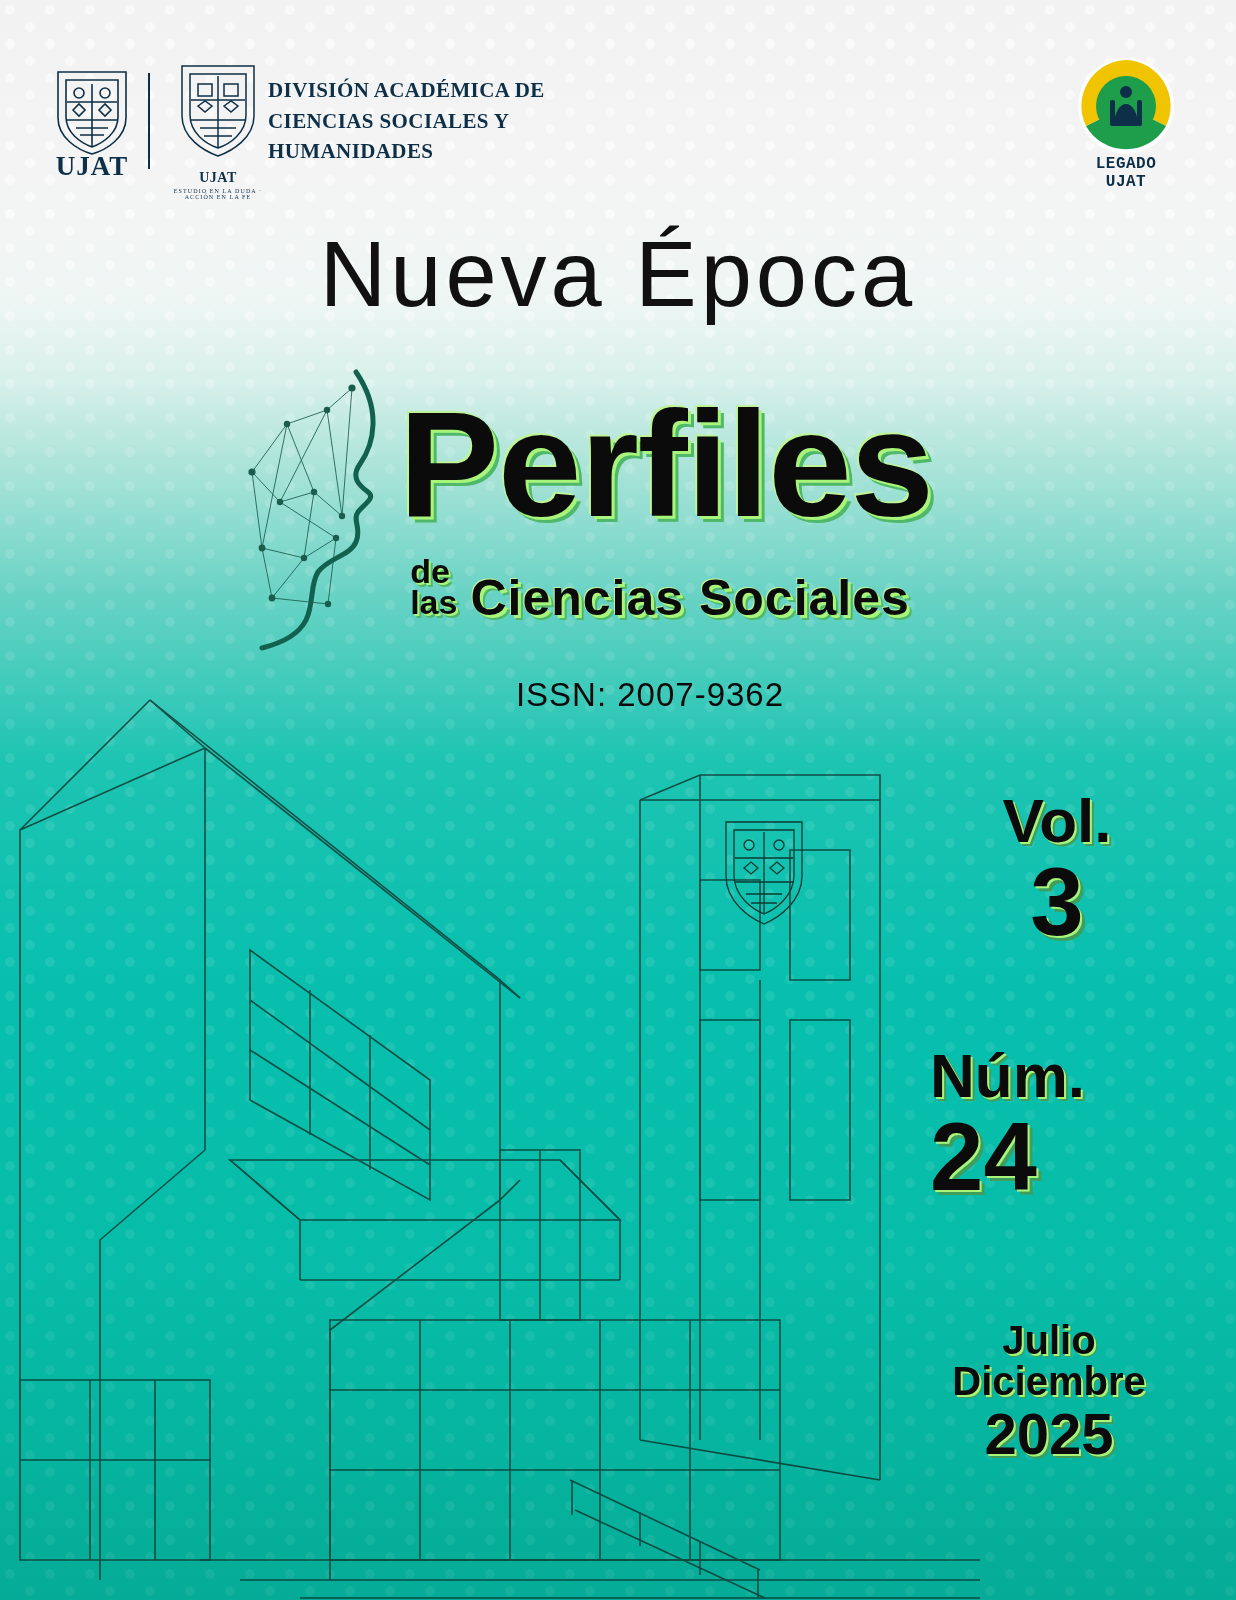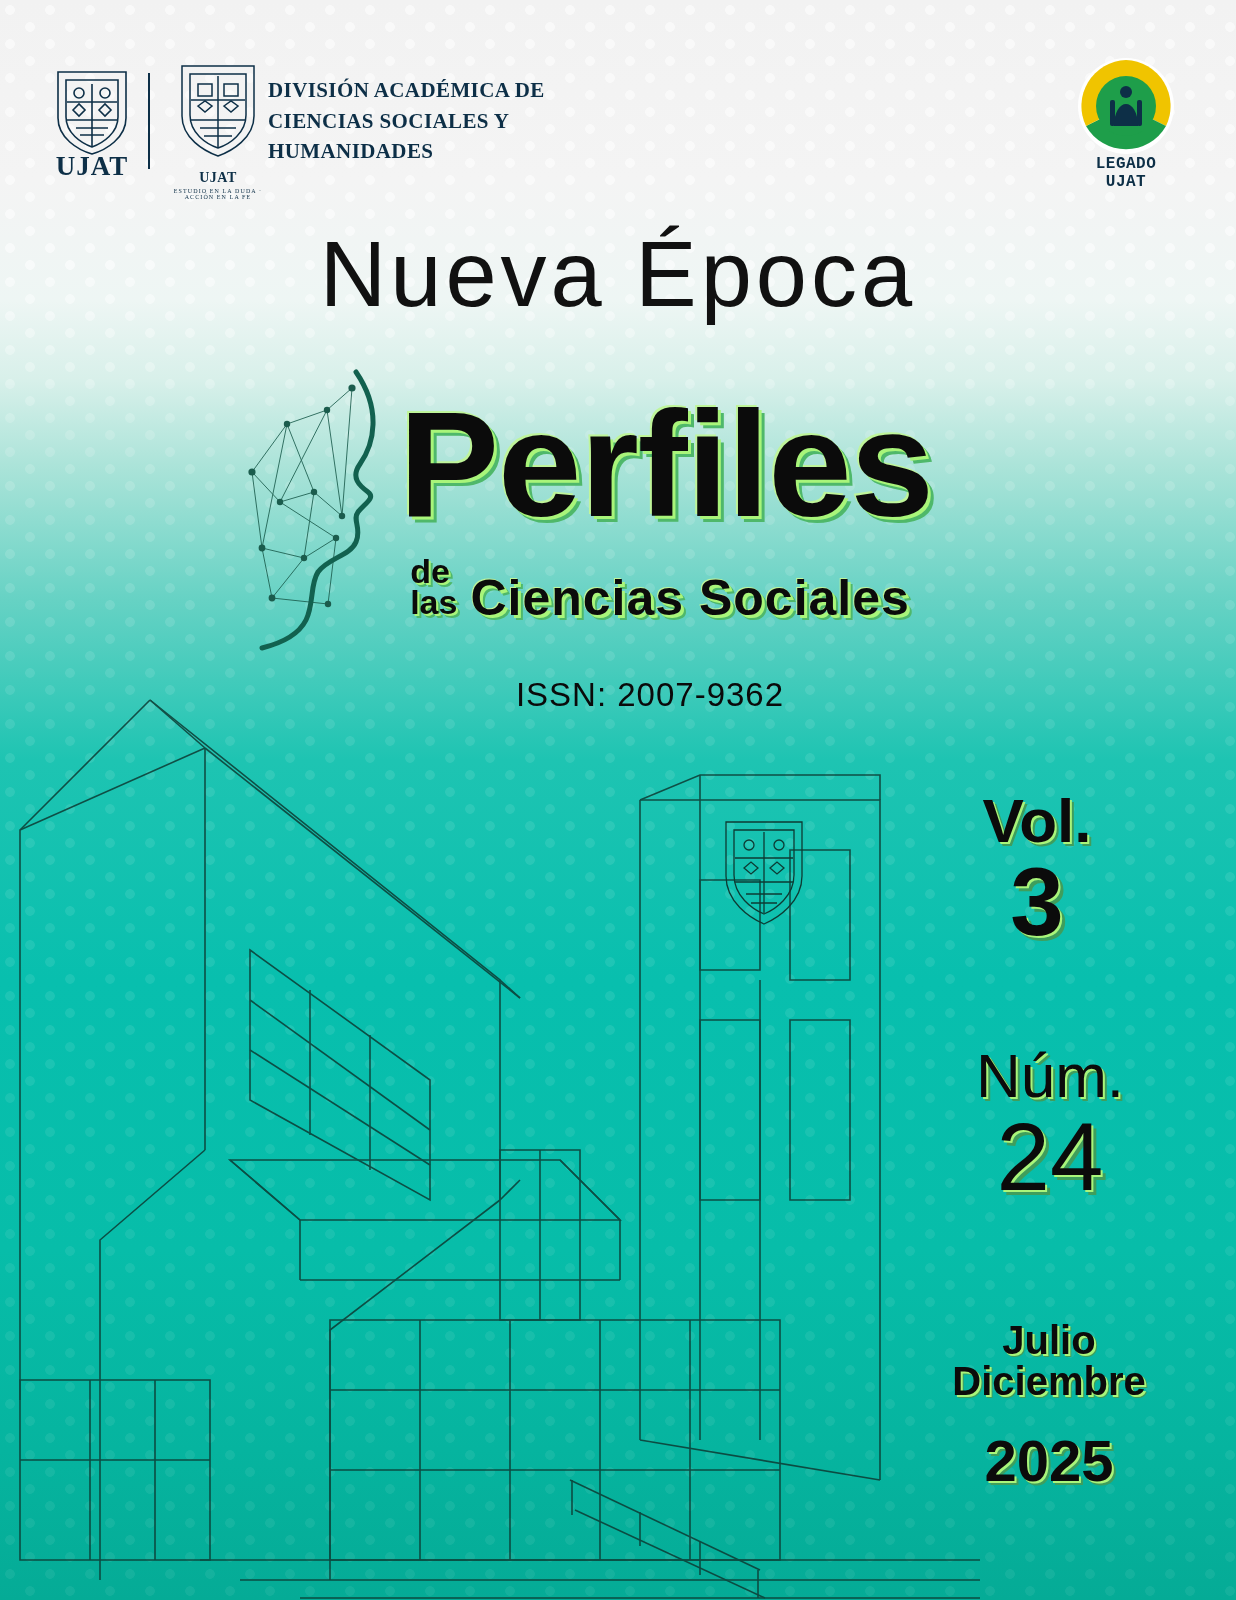--- a/index.html
+++ b/index.html
@@ -225,57 +225,57 @@
     top: 680px;
     left: 0;
     width: 980px;
     height: 920px;
     pointer-events: none;
   }
 
   
   .vol-block {
     position: absolute;
-    right: 84px;
+    right: 64px;
     top: 790px;
     width: 230px;
     text-align: center;
     font-family: "Liberation Sans", sans-serif;
     font-weight: bold;
     color: #0b0b0b;
   }
   .vol-line1 { font-size: 62px; line-height: 1.0; text-shadow: 2px 2px 0 #a9f57a, 4px 4px 0 #3f9e5c; }
   .vol-line2 { font-size: 96px; line-height: 1.05; text-shadow: 2px 2px 0 #a9f57a, 5px 5px 0 #3f9e5c; }
 
   .num-block {
     position: absolute;
     right: 66px;
     top: 1045px;
     width: 240px;
-    text-align: center;
-    font-family: "Liberation Sans", sans-serif;
-    font-weight: normal;
+    text-align: left;
+    font-family: "Liberation Sans", sans-serif;
+    font-weight: bold;
     color: #0b0b0b;
   }
   .num-line1 { font-size: 62px; line-height: 1.0; text-shadow: 2px 2px 0 #a9f57a, 4px 4px 0 #3f9e5c; }
   .num-line2 { font-size: 96px; line-height: 1.05; text-shadow: 2px 2px 0 #a9f57a, 5px 5px 0 #3f9e5c; }
 
   .date-block {
     position: absolute;
     right: 72px;
     top: 1320px;
     width: 230px;
     text-align: center;
     font-family: "Liberation Sans", sans-serif;
     font-weight: bold;
     color: #0b0b0b;
   }
   .date-m1 { font-size: 40px; line-height: 1.0; text-shadow: 2px 2px 0 #a9f57a, 3px 3px 0 #3f9e5c; }
   .date-m2 { font-size: 40px; line-height: 1.05; text-shadow: 2px 2px 0 #a9f57a, 3px 3px 0 #3f9e5c; }
-  .date-y  { font-size: 58px; line-height: 1.1; text-shadow: 2px 2px 0 #a9f57a, 4px 4px 0 #3f9e5c; margin-top: 27px; }
+  .date-y  { font-size: 58px; line-height: 1.1; text-shadow: 2px 2px 0 #a9f57a, 4px 4px 0 #3f9e5c; }
 
   .shield-center {
     position: absolute;
     left: 716px;
     top: 810px;
     width: 96px;
     height: 126px;
   }
 </style>
 </head>

